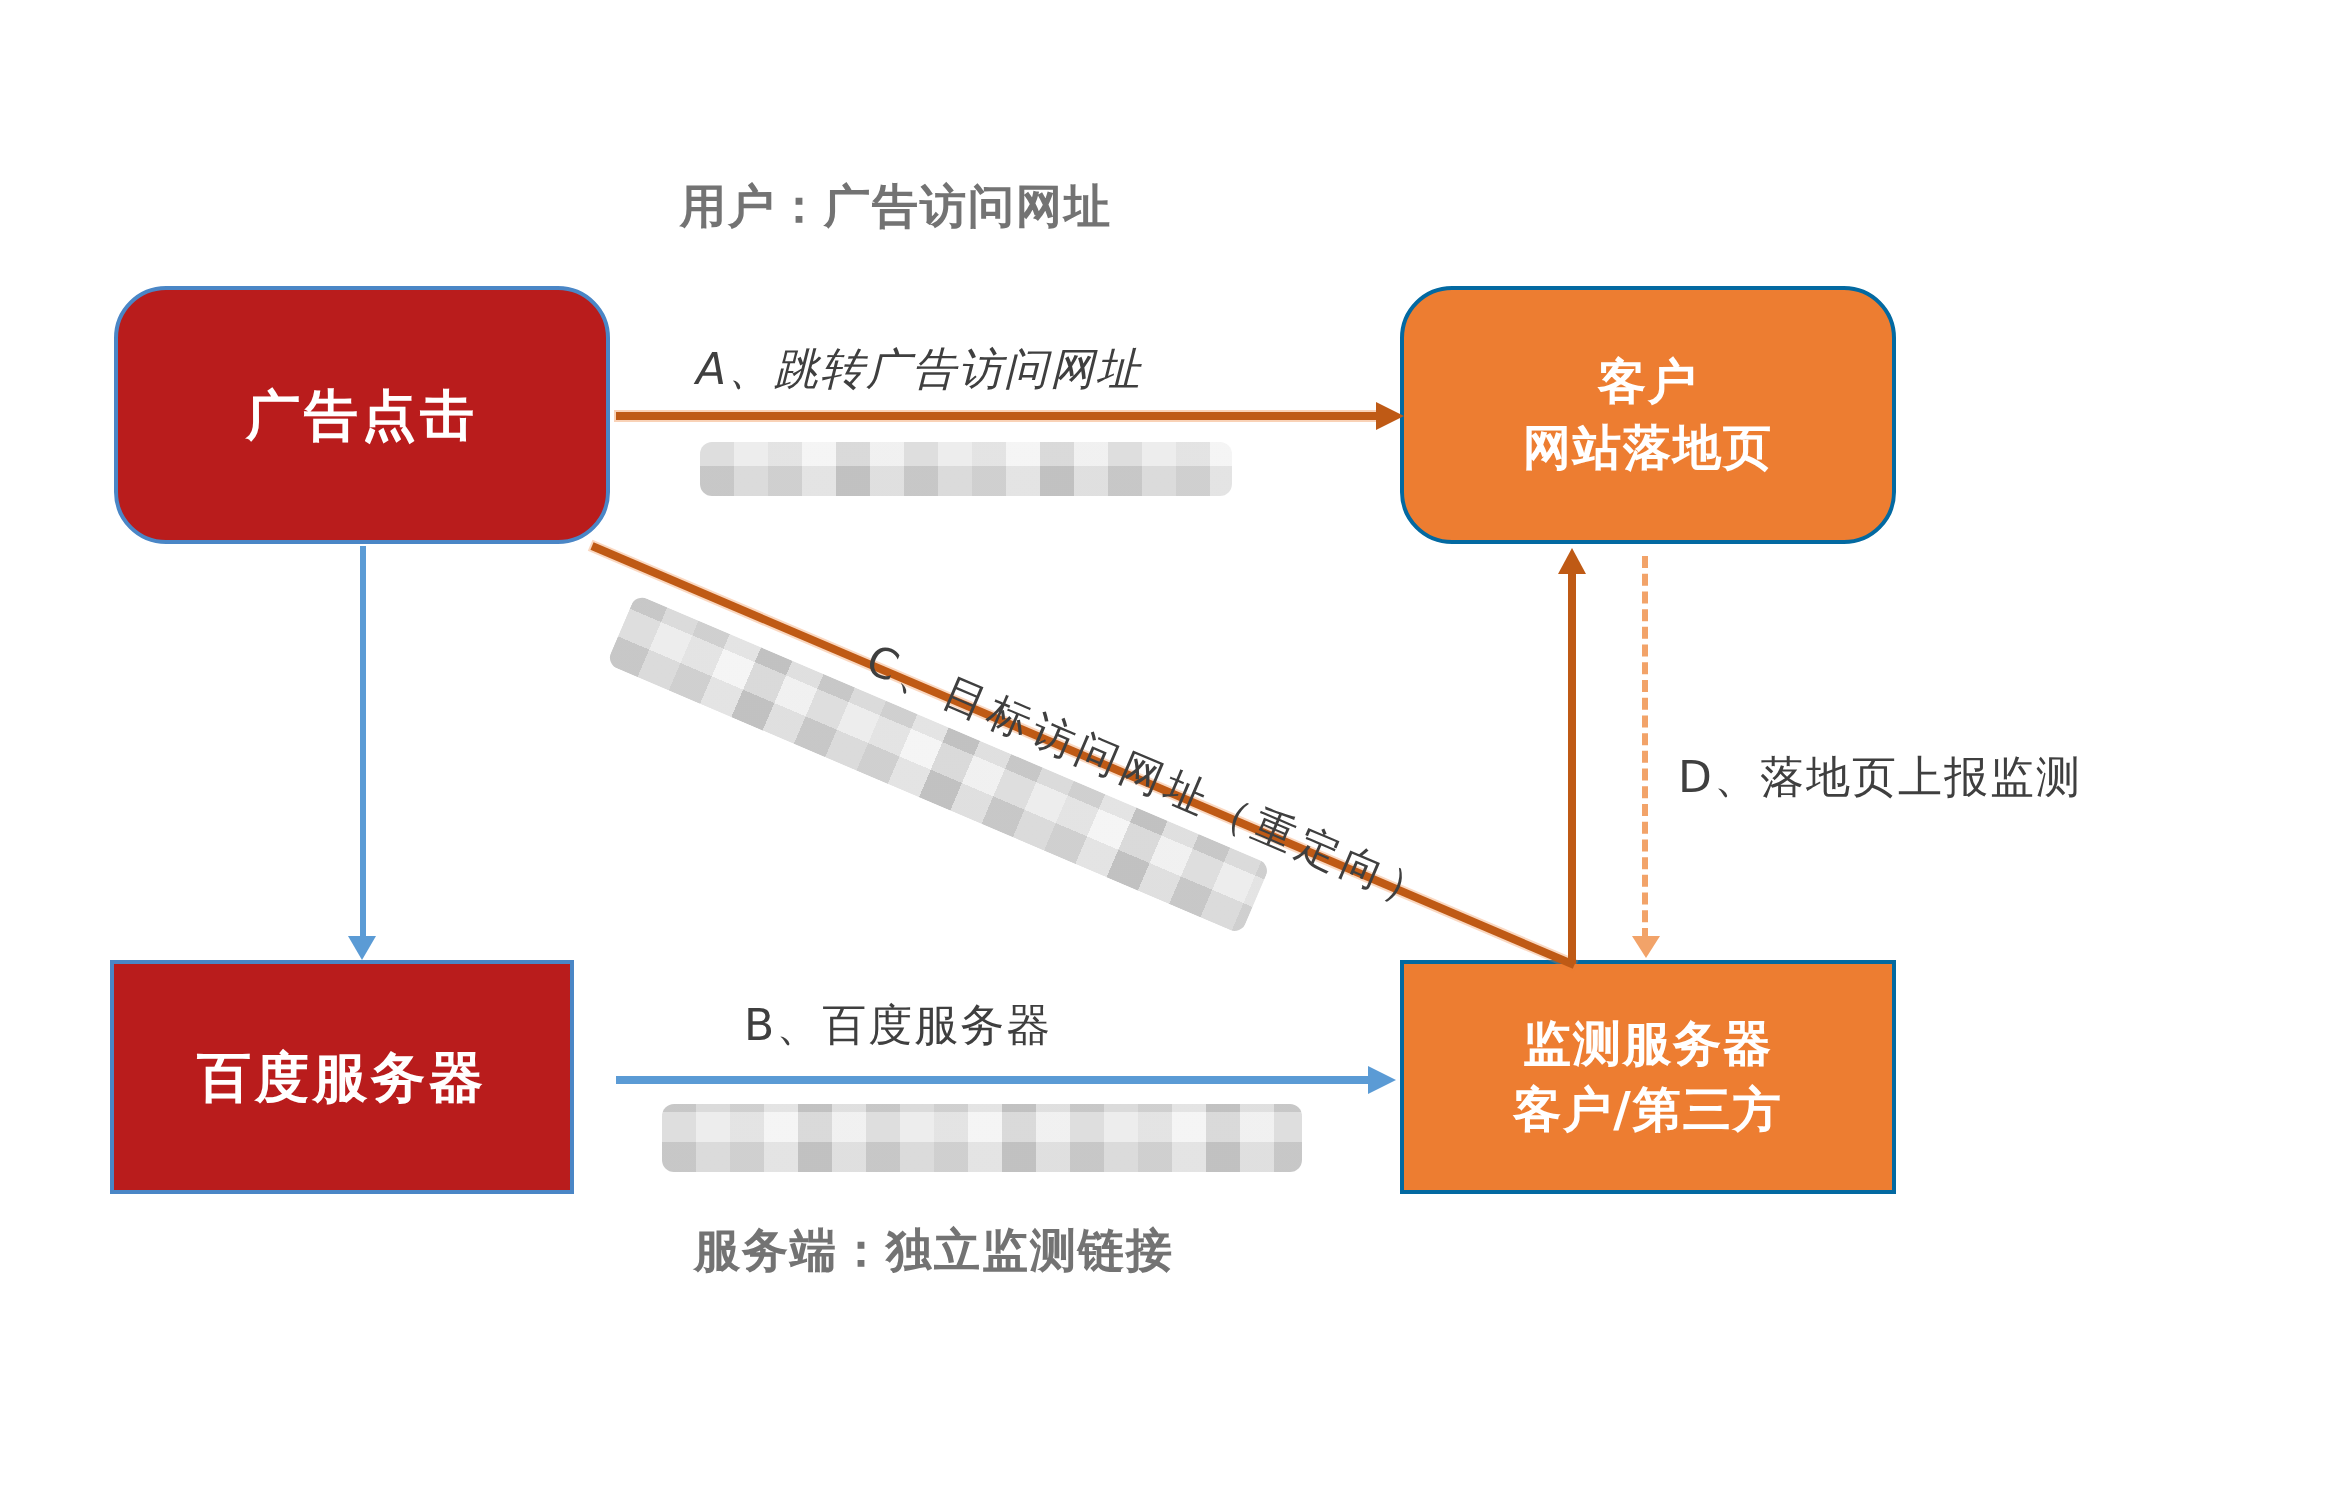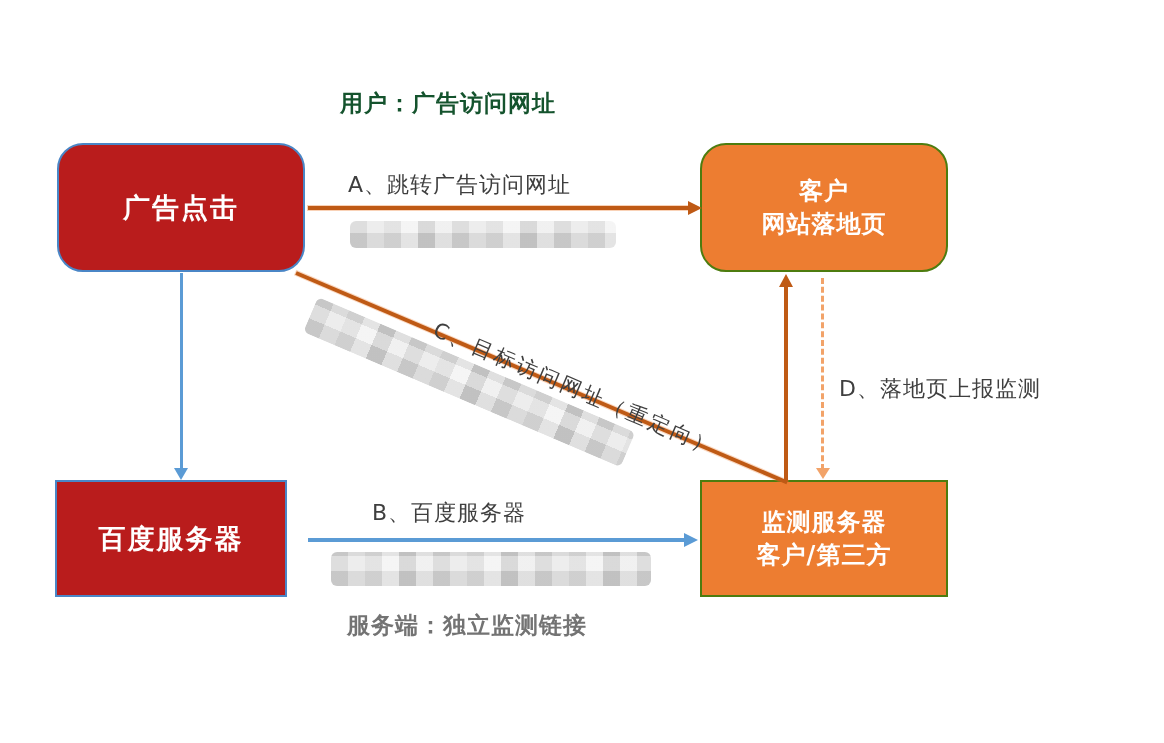--- a/index.html
+++ b/index.html
@@ -7,33 +7,33 @@
     position:relative; width:1164px; height:743px; background:#ffffff;
     font-family:"DejaVu Sans","Liberation Sans",sans-serif; overflow:hidden;
   }
   
   .node {
     position:absolute; display:flex; flex-direction:column; align-items:center;
     justify-content:center; text-align:center; color:#ffffff; font-weight:bold;
     box-sizing:border-box;
   }
   .node-blue   { background:#b91c1c; border:2px solid #4A86C6; }
-  .node-orange { background:#ED7D31; border:2px solid #4d7c0f; }
+  .node-orange { background:#ED7D31; border:2px solid #0369a1; }
   .rounded { border-radius:26px; }
   #node-ad-click      { left:57px;  top:143px; width:248px; height:129px; font-size:27px; letter-spacing:2px; }
   #node-landing-page  { left:700px; top:143px; width:248px; height:129px; font-size:24px; line-height:33px; letter-spacing:1px; }
   #node-baidu-server  { left:55px;  top:480px; width:232px; height:117px; font-size:27px; letter-spacing:2px; }
   #node-monitor-server{ left:700px; top:480px; width:248px; height:117px; font-size:24px; line-height:33px; letter-spacing:1px; }
 
   
   .title { position:absolute; font-weight:bold; font-size:23px; letter-spacing:1px; }
-  #title-top    { left:340px; top:88px;  color:#14532d; }
+  #title-top    { left:340px; top:88px;  color:#737373; }
   #title-bottom { left:347px; top:610px; color:#737373; }
   .edge-label { position:absolute; color:#3F3F3F; font-size:22px; letter-spacing:1px; white-space:nowrap; }
-  #label-a { left:348px; top:170px; }
+  #label-a { left:348px; top:170px;font-style:italic; }
   #label-b { left:372px; top:498px; }
   #label-d { left:839px; top:374px; }
   #label-c {
     left:440px; top:316px; font-size:21px; letter-spacing:3px;
     transform:rotate(23.1deg); transform-origin:left top;
   }
 
   
   .line { position:absolute; }
   #edge-a-line { left:308px; top:206px; width:382px; height:4px; background:#BF5A15; box-shadow:0 0 0 1px rgba(237,125,49,0.35); }

